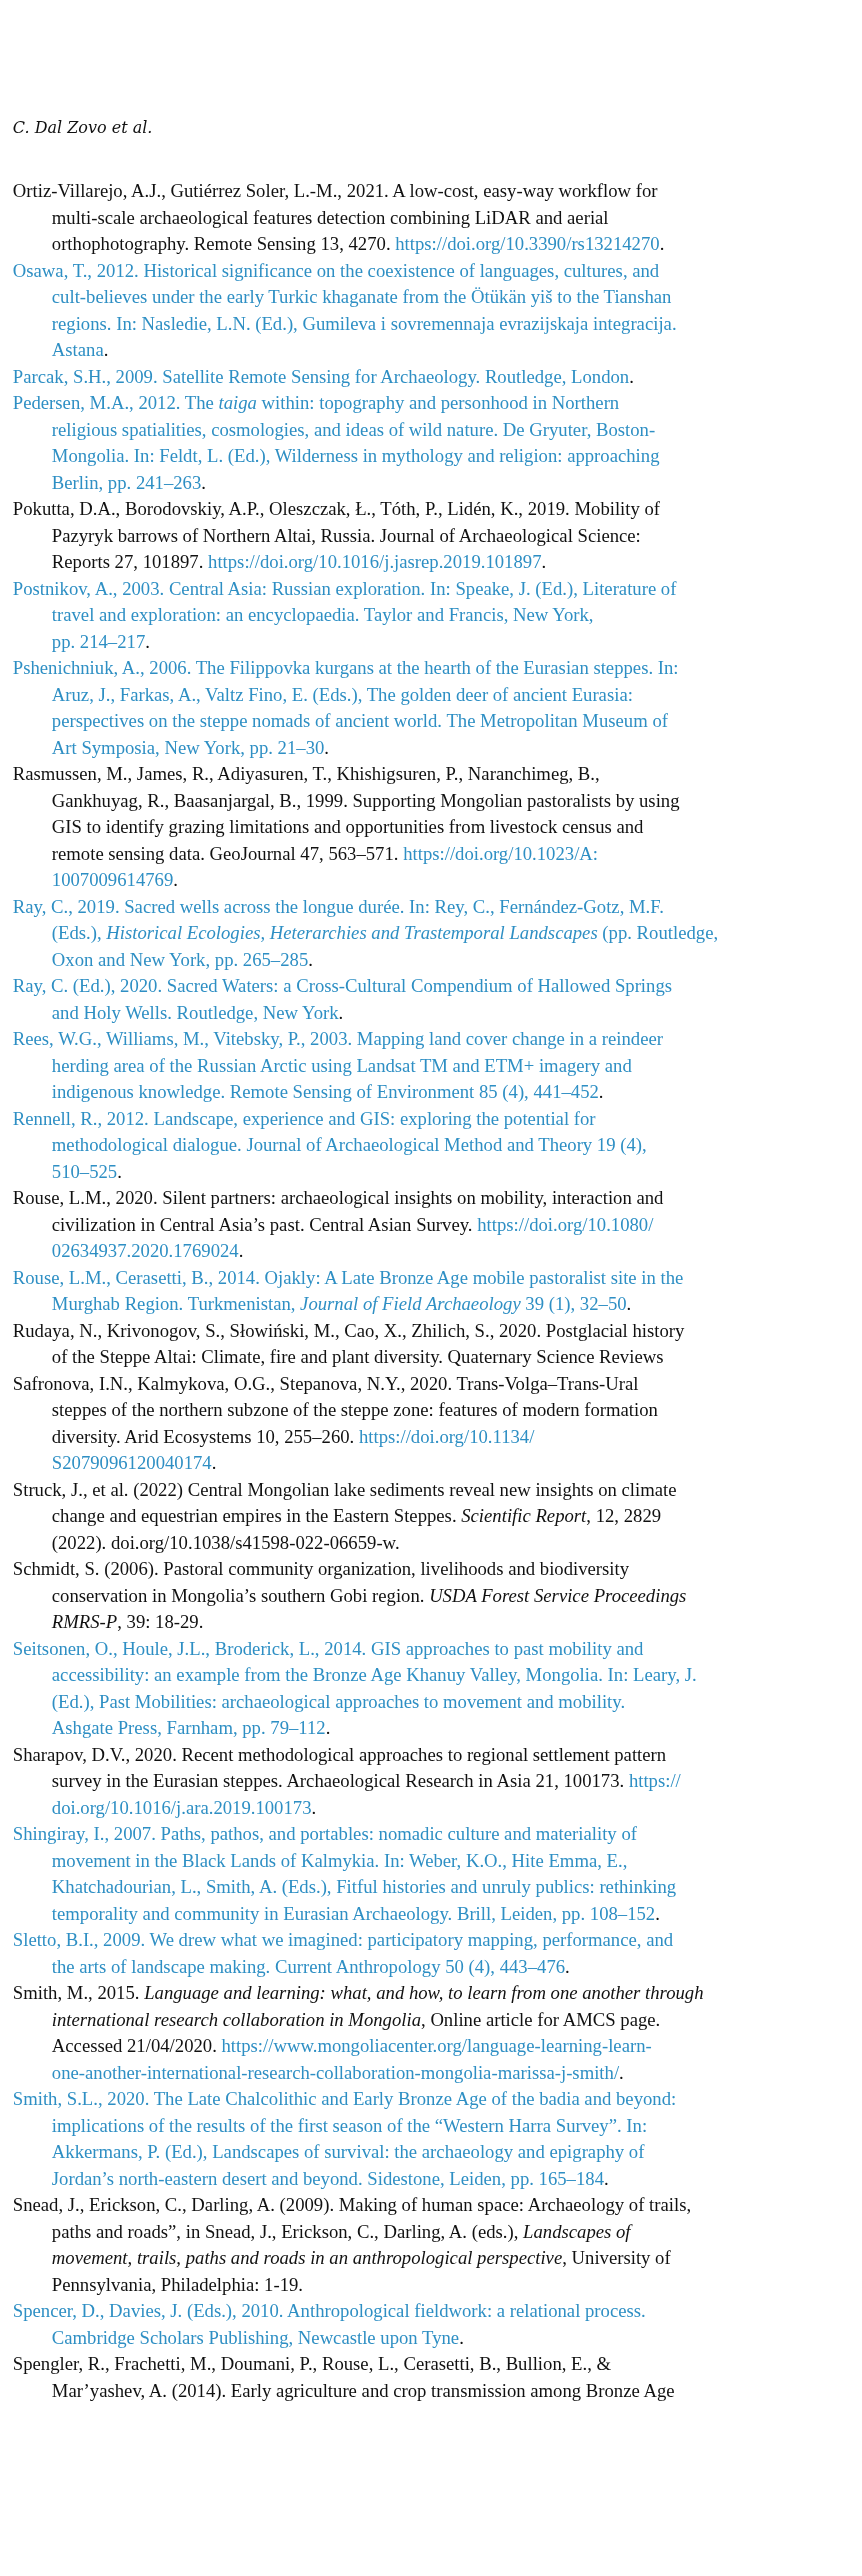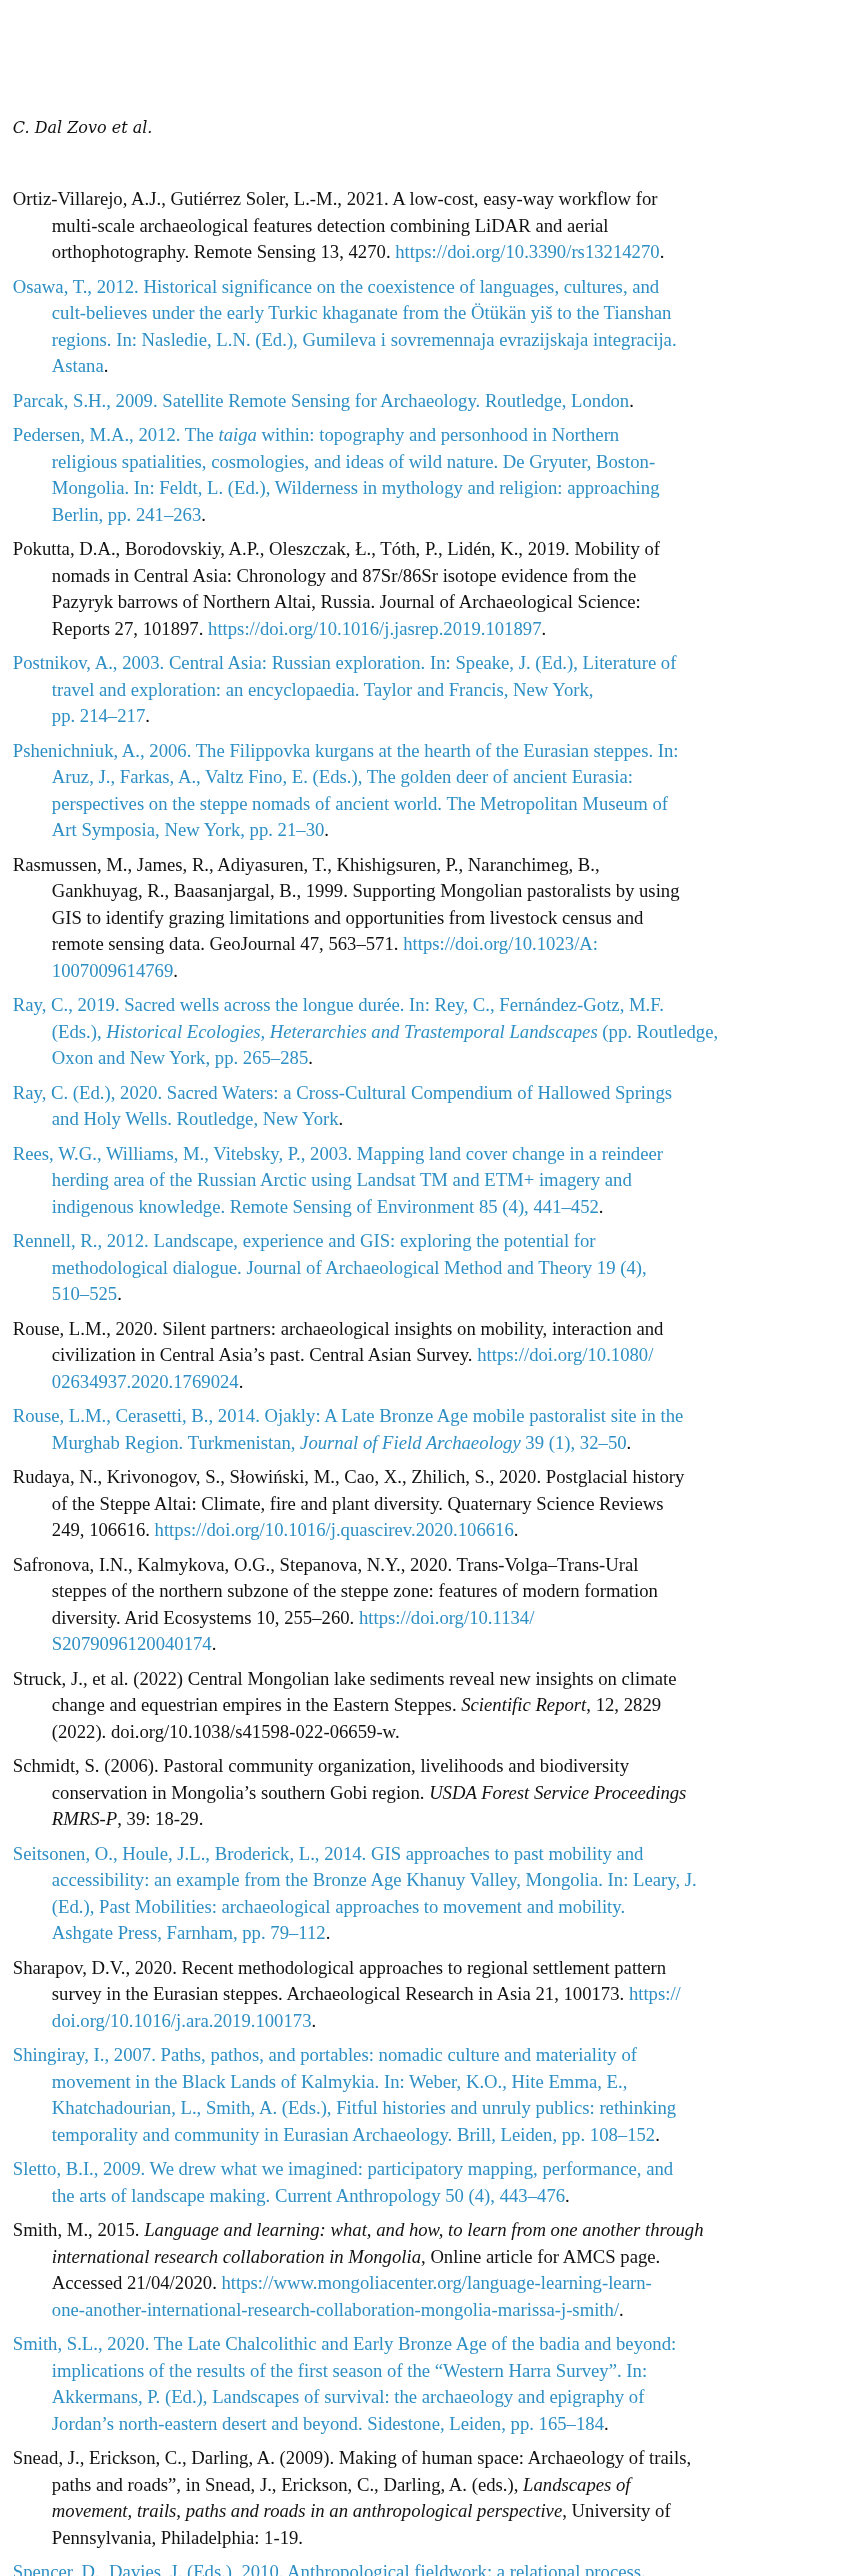--- a/index.html
+++ b/index.html
@@ -8,21 +8,21 @@
   .running-head {
     position: absolute; left: 12.8px; top: 118px;
     font-family: "DejaVu Serif", serif; font-style: italic;
     font-size: 16px; color: #111; white-space: nowrap;
   }
   .refs {
     position: absolute; left: 12.8px; top: 178px; width: 837px;
     font-family: "Liberation Serif", serif; font-size: 18.7px;
     line-height: 26.5px; color: #111;
   }
-  .ref { position: relative; padding-left: 39px; text-indent: -39px; white-space: nowrap; margin-top: 8px; }
+  .ref { position: relative; padding-left: 39px; text-indent: -39px; white-space: nowrap; }
   .ref .line { display: block; height: 26.5px; }
   .ref .line + .line { text-indent: 0; }
   .seg-link { color: #2e8fc4; }
   .seg-italic { font-style: italic; }
   .seg-plain { color: #111; }
 </style>
 </head>
 <body>
 
 <div class="page">
@@ -43,21 +43,20 @@
         <span class="line"><span class="seg-link">Parcak, S.H., 2009. Satellite Remote Sensing for Archaeology. Routledge, London</span><span class="seg-plain">.</span></span>
       </div>
       <div class="ref">
         <span class="line"><span class="seg-link">Pedersen, M.A., 2012. The </span><span class="seg-link seg-italic">taiga</span><span class="seg-link"> within: topography and personhood in Northern</span></span>
         <span class="line"><span class="seg-link">religious spatialities, cosmologies, and ideas of wild nature. De Gryuter, Boston-</span></span>
         <span class="line"><span class="seg-link">Mongolia. In: Feldt, L. (Ed.), Wilderness in mythology and religion: approaching</span></span>
         <span class="line"><span class="seg-link">Berlin, pp. 241–263</span><span class="seg-plain">.</span></span>
       </div>
       <div class="ref">
         <span class="line"><span class="seg-plain">Pokutta, D.A., Borodovskiy, A.P., Oleszczak, Ł., Tóth, P., Lidén, K., 2019. Mobility of</span></span>
-        <span class="line"><span class="seg-plain">nomads in Central Asia: Chronology and 87Sr/86Sr isotope evidence from the</span></span>
         <span class="line"><span class="seg-plain">Pazyryk barrows of Northern Altai, Russia. Journal of Archaeological Science:</span></span>
         <span class="line"><span class="seg-plain">Reports 27, 101897. </span><span class="seg-link">https://doi.org/10.1016/j.jasrep.2019.101897</span><span class="seg-plain">.</span></span>
       </div>
       <div class="ref">
         <span class="line"><span class="seg-link">Postnikov, A., 2003. Central Asia: Russian exploration. In: Speake, J. (Ed.), Literature of</span></span>
         <span class="line"><span class="seg-link">travel and exploration: an encyclopaedia. Taylor and Francis, New York,</span></span>
         <span class="line"><span class="seg-link">pp. 214–217</span><span class="seg-plain">.</span></span>
       </div>
       <div class="ref">
         <span class="line"><span class="seg-link">Pshenichniuk, A., 2006. The Filippovka kurgans at the hearth of the Eurasian steppes. In:</span></span>
@@ -96,21 +95,20 @@
         <span class="line"><span class="seg-plain">civilization in Central Asia’s past. Central Asian Survey. </span><span class="seg-link">https://doi.org/10.1080/</span></span>
         <span class="line"><span class="seg-link">02634937.2020.1769024</span><span class="seg-plain">.</span></span>
       </div>
       <div class="ref">
         <span class="line"><span class="seg-link">Rouse, L.M., Cerasetti, B., 2014. Ojakly: A Late Bronze Age mobile pastoralist site in the</span></span>
         <span class="line"><span class="seg-link">Murghab Region. Turkmenistan, </span><span class="seg-link seg-italic">Journal of Field Archaeology</span><span class="seg-link"> 39 (1), 32–50</span><span class="seg-plain">.</span></span>
       </div>
       <div class="ref">
         <span class="line"><span class="seg-plain">Rudaya, N., Krivonogov, S., Słowiński, M., Cao, X., Zhilich, S., 2020. Postglacial history</span></span>
         <span class="line"><span class="seg-plain">of the Steppe Altai: Climate, fire and plant diversity. Quaternary Science Reviews</span></span>
-        <span class="line"><span class="seg-plain">249, 106616. </span><span class="seg-link">https://doi.org/10.1016/j.quascirev.2020.106616</span><span class="seg-plain">.</span></span>
       </div>
       <div class="ref">
         <span class="line"><span class="seg-plain">Safronova, I.N., Kalmykova, O.G., Stepanova, N.Y., 2020. Trans-Volga–Trans-Ural</span></span>
         <span class="line"><span class="seg-plain">steppes of the northern subzone of the steppe zone: features of modern formation</span></span>
         <span class="line"><span class="seg-plain">diversity. Arid Ecosystems 10, 255–260. </span><span class="seg-link">https://doi.org/10.1134/</span></span>
         <span class="line"><span class="seg-link">S2079096120040174</span><span class="seg-plain">.</span></span>
       </div>
       <div class="ref">
         <span class="line"><span class="seg-plain">Struck, J., et al. (2022) Central Mongolian lake sediments reveal new insights on climate</span></span>
         <span class="line"><span class="seg-plain">change and equestrian empires in the Eastern Steppes. </span><span class="seg-plain seg-italic">Scientific Report</span><span class="seg-plain">, 12, 2829</span></span>

